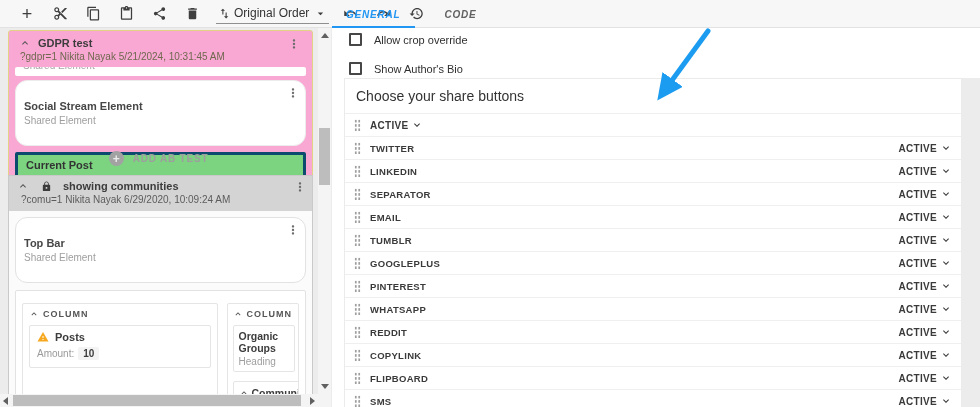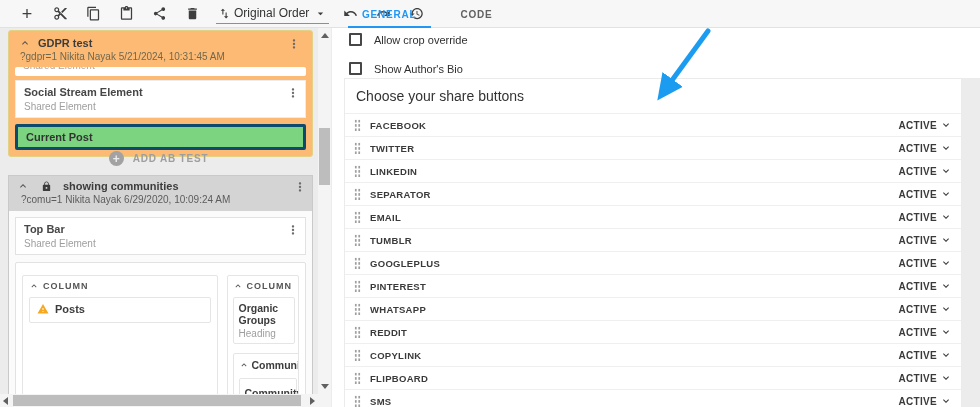--- a/index.html
+++ b/index.html
@@ -15,41 +15,41 @@
   .tb-btn{width:26px;height:24px;display:flex;align-items:center;justify-content:center;
     color:#3e3e3e;margin-right:7px;cursor:pointer;}
   .tb-btn .ic{width:15px;height:15px;}
   .tb-plus{font-size:18px;font-weight:400;line-height:1;color:#3e3e3e;}
   .sort-ctl{display:flex;align-items:center;height:21px;border-bottom:1px solid #8f8f8f;
     margin:0 8px 0 4px;padding:0 2px;color:#333;text-align:right;}
   .sort-ctl .ic{width:13px;height:13px;color:#3e3e3e;}
   .sort-label{font-size:12px;margin:0 5px 0 3px;}
   .sort-caret{width:11px;height:11px;color:#5a5a5a;}
   
-  .tabs{position:absolute;left:340px;top:0;height:28px;display:flex;}
+  .tabs{position:absolute;left:324px;top:0;height:28px;display:flex;font-style:italic;}
   .tab{position:relative;height:28px;display:flex;align-items:center;padding:0 22px;
     font-size:10px;font-weight:bold;letter-spacing:.8px;color:#616161;cursor:pointer;}
   .tab.active{color:#2196f3;}
   .tab.active::after{content:"";position:absolute;left:8px;right:8px;bottom:0;height:2px;background:#2196f3;}
 
   
   .sidebar{position:absolute;left:0;top:28px;width:332px;height:379px;background:#ececec;overflow:hidden;}
   .chev{display:inline-block;width:12px;height:12px;color:#555;flex:none;}
   .kebab{position:absolute;right:5px;top:5px;width:14px;height:14px;color:#6b6b6b;cursor:pointer;}
   .sec-title{font-size:11px;font-weight:bold;color:#3c3c3c;margin-left:7px;}
   .sec-meta{font-size:10px;margin:2px 0 0 14px;}
 
-  .gdpr{position:absolute;left:8px;top:2px;width:305px;background:#fdba74;
+  .gdpr{position:absolute;left:8px;top:2px;width:305px;background:#f9a8d4;
     border:1px solid #e3d186;border-radius:3px;padding:5px 6px 6px;}
   .gdpr-head{position:relative;display:flex;align-items:center;padding:1px 2px 0 4px;}
   .gdpr .sec-meta{color:#6f684f;margin-left:5px;margin-bottom:5px;}
   .sliver{height:9px;background:#fff;border-radius:2px;overflow:hidden;margin:0 0 4px;}
   .sliver span{display:block;font-size:10px;color:#a5a5a5;margin:-7px 0 0 8px;}
-  .el-card{position:relative;background:#fff;border:1px solid #ececec;border-radius:0;
-    padding:5px 8px;margin-bottom:6px;}
+  .el-card{position:relative;background:#fff;border:1px solid #ececec;border-radius:12px;
+    padding:19px 8px;margin-bottom:6px;}
   .el-title{font-size:11px;font-weight:600;color:#474747;}
   .el-sub{font-size:10px;color:#9e9e9e;margin-top:3px;}
   .green-card{background:#7cd380;border:3px solid #0c4a6e;border-radius:2px;
     padding:4px 8px;font-size:11px;font-weight:600;color:#333;margin-bottom:0;}
 
   .add-ab{position:absolute;left:0;top:123px;width:317px;display:flex;align-items:center;
     justify-content:center;cursor:pointer;}
   .add-ab-circle{width:15px;height:15px;border-radius:50%;background:#a2a2a2;color:#ececec;
     font-size:12px;font-weight:bold;display:flex;align-items:center;justify-content:center;line-height:0;}
   .add-ab-label{font-size:10px;font-weight:bold;letter-spacing:.8px;color:#9e9e9e;margin-left:9px;}
@@ -293,20 +293,24 @@
             </div>
             <div class="posts-card">
               <div class="posts-line1">
                 <span class="ic warn-ic">
                     <svg viewBox="0 0 24 24" fill="currentColor">
                       <path d="M1 21h22L12 2 1 21zm12-3h-2v-2h2v2zm0-4h-2v-4h2v4z"></path>
                     </svg>
                   </span>
                 <span class="posts-title">Posts</span>
               </div>
+              <div class="posts-line2">
+                <span class="amount-label">Amount:</span>
+                <span class="amount-chip">10</span>
+              </div>
             </div>
           </div>
           <div class="col col-right">
             <div class="box-label">
               <span class="ic chev">
                   <svg viewBox="0 0 24 24" fill="currentColor">
                     <path d="M12 8l-6 6 1.41 1.41L12 10.83l4.59 4.58L18 14l-6-6z"></path>
                   </svg>
                 </span>
               <span>COLUMN</span>
@@ -355,21 +359,20 @@
   <div class="cb-row r2">
     <span class="cb-box"></span>
     <span class="cb-label">Show Author's Bio</span>
   </div>
 
   <div class="share-card">
     <div class="share-heading">Choose your share buttons</div>
     <div>
   <div class="share-row">
     <span class="drag-handle"></span>
-    <span class="share-name">FACEBOOK</span>
     <span class="status-ctl">
       <span class="status-label">ACTIVE</span>
       <span class="ic status-caret">
               <svg viewBox="0 0 24 24" fill="currentColor">
                 <path d="M16.59 8.59L12 13.17 7.41 8.59 6 10l6 6 6-6z"></path>
               </svg>
             </span>
     </span>
   </div>
 

